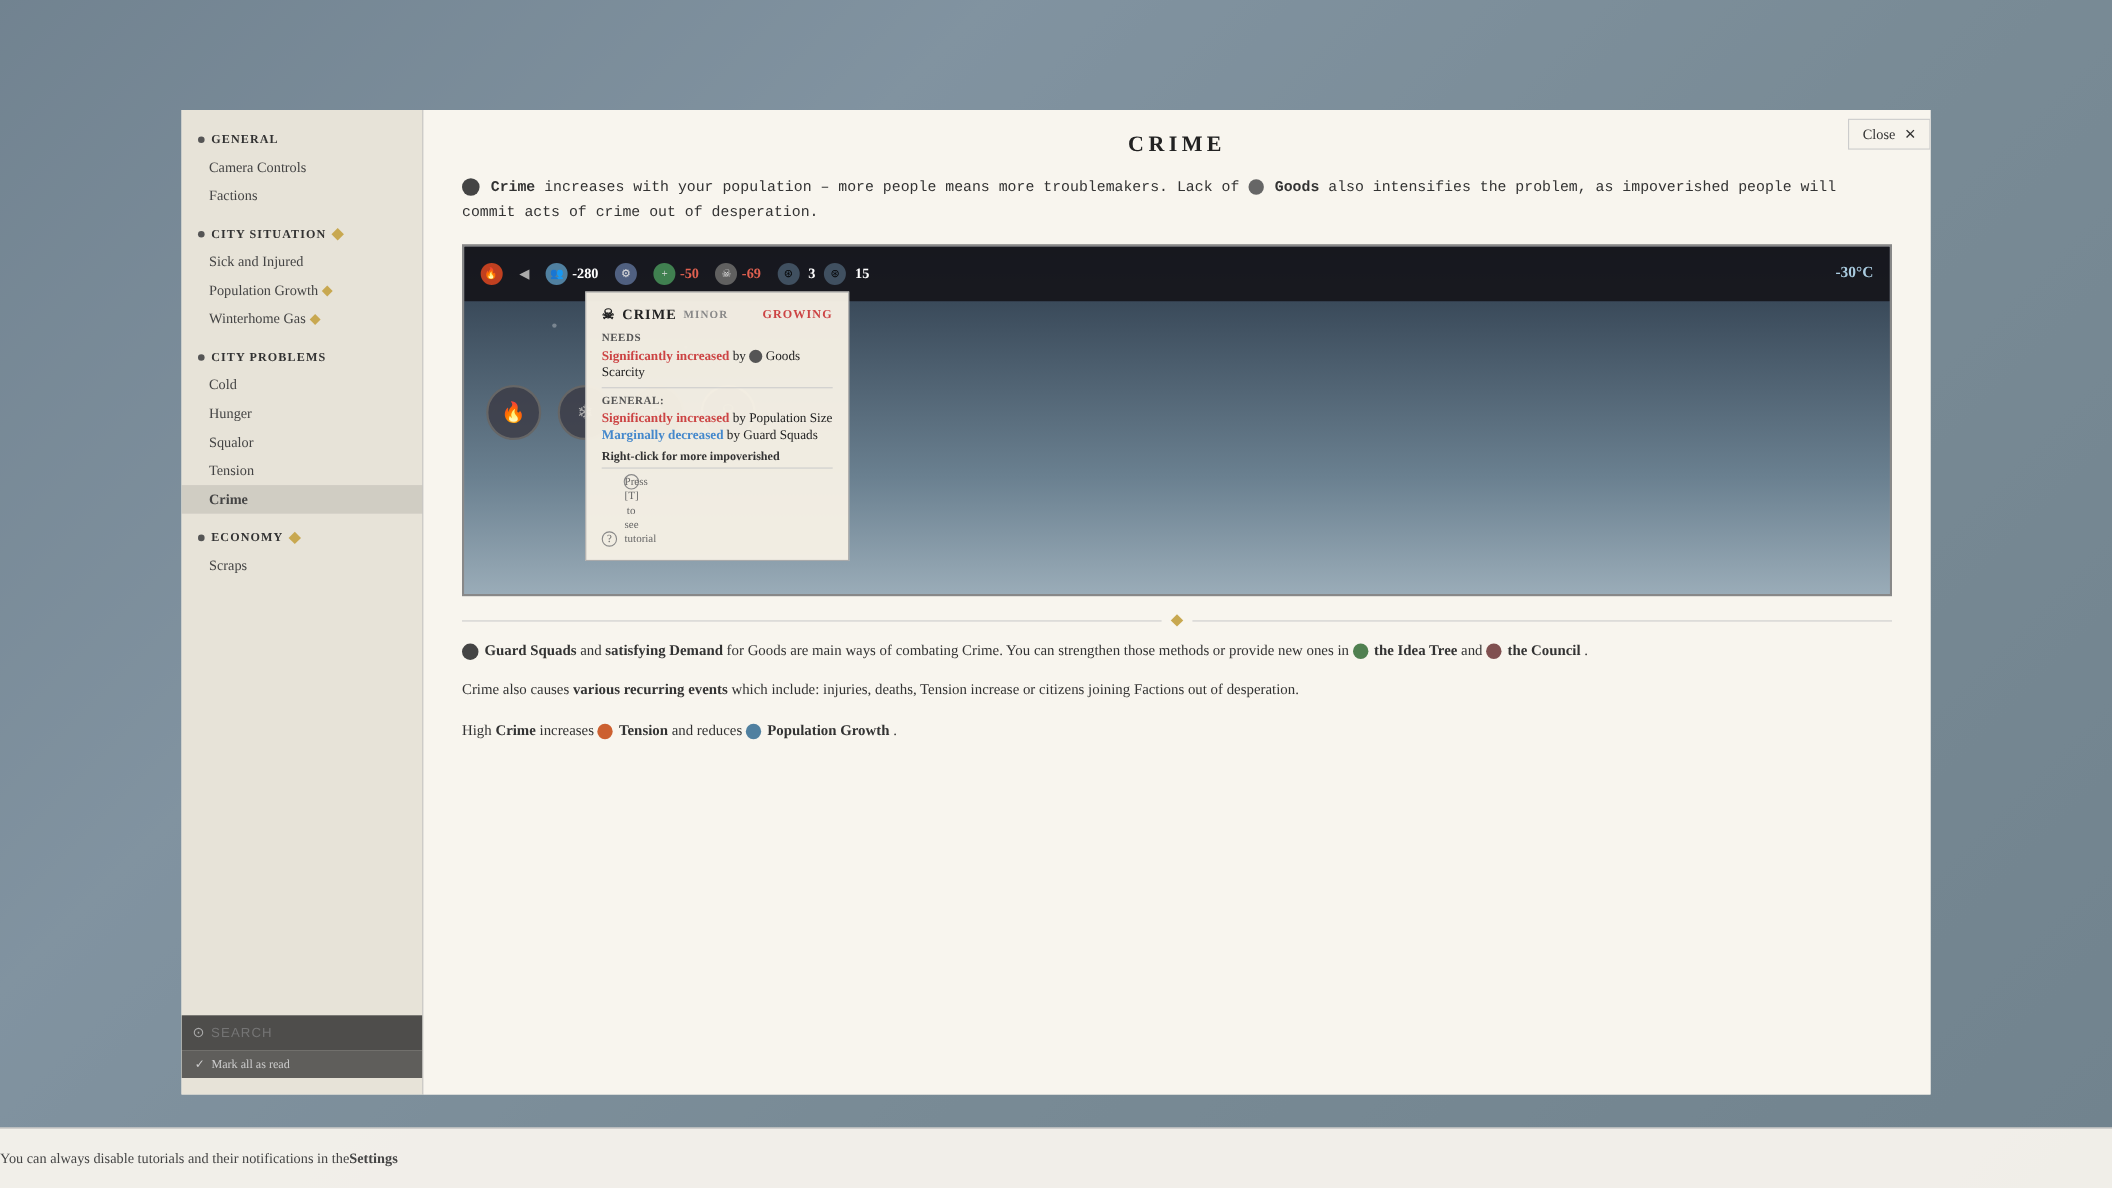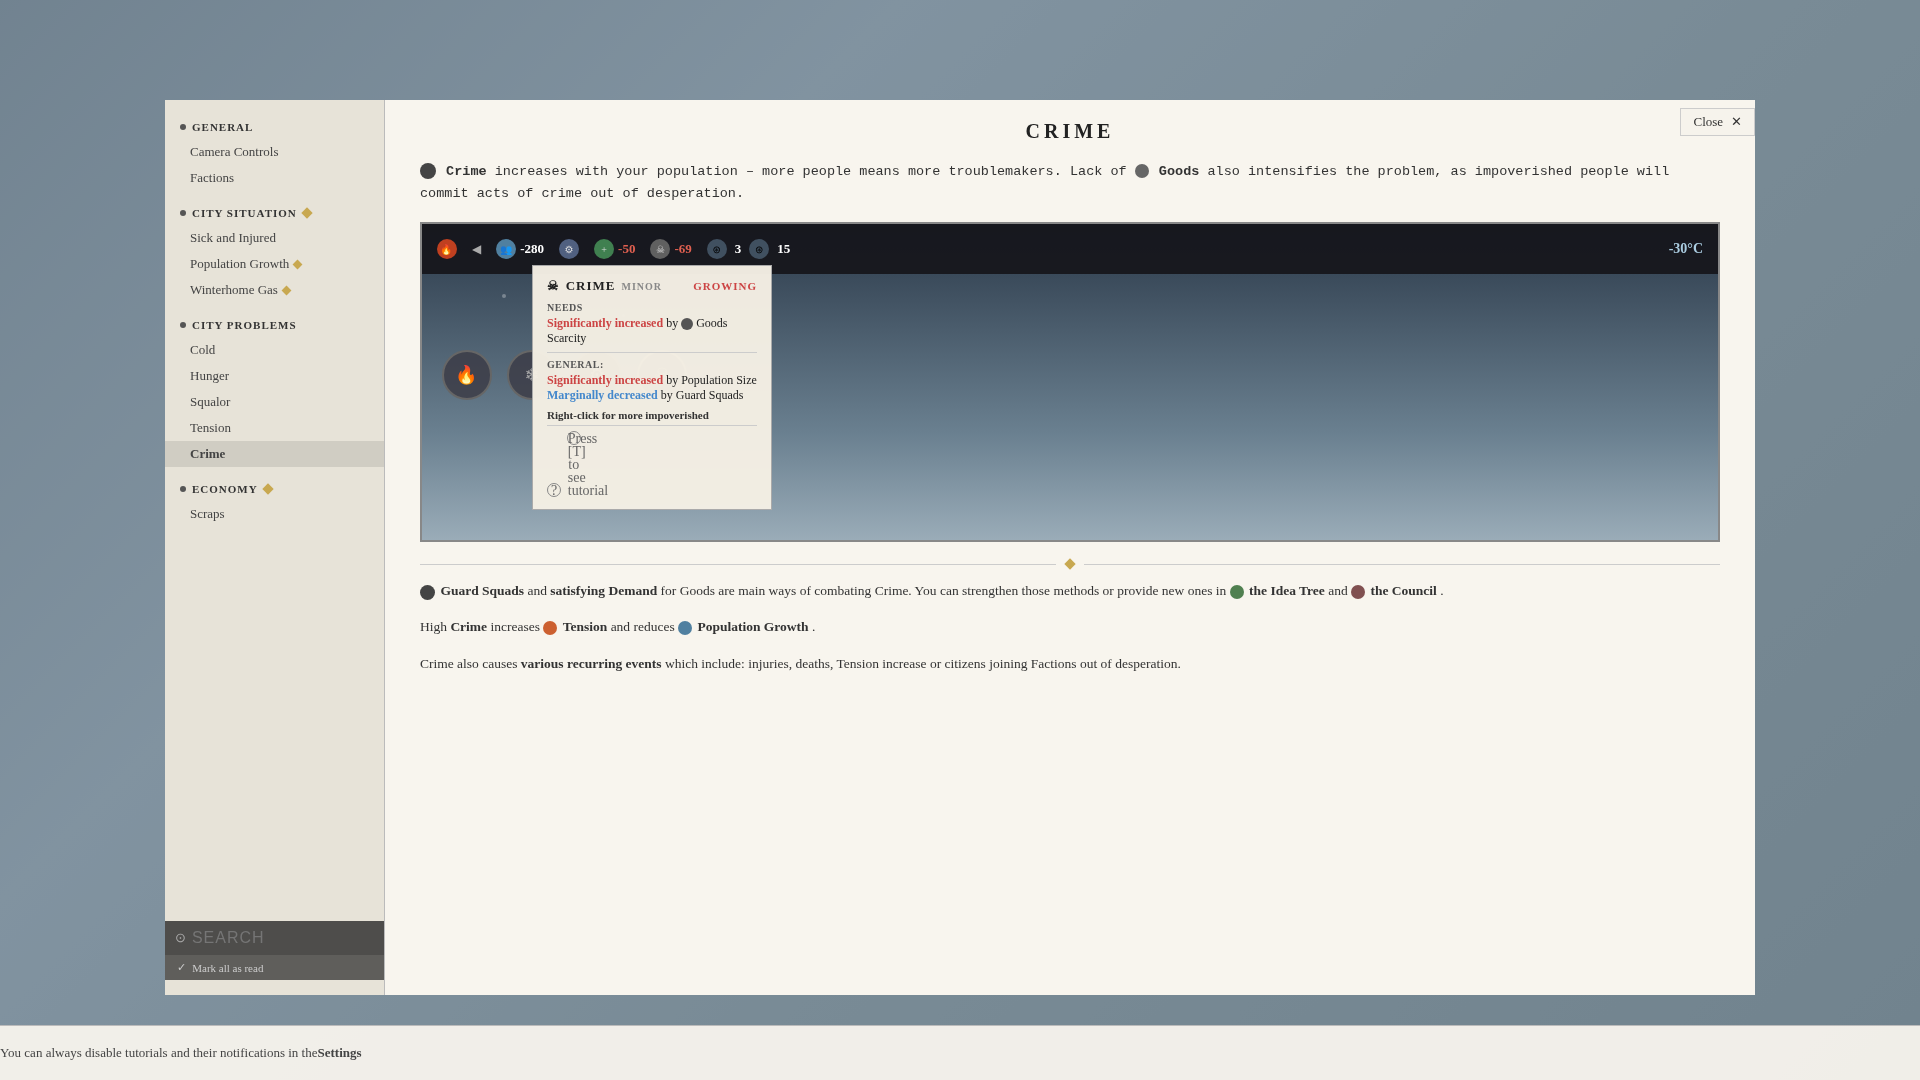--- a/index.html
+++ b/index.html
@@ -134,21 +134,21 @@
       background: rgba(50,50,50,0.85);
       display: flex;
       align-items: center;
       gap: 6px;
     }
 
     .sidebar-search input {
       background: transparent;
       border: none;
       color: #15803d;
-      font-size: 16px;
+      font-size: 12px;
       letter-spacing: 1px;
       outline: none;
       text-transform: uppercase;
       width: 100%;
     }
 
     .sidebar-search .search-icon {
       color: #aaa;
       font-size: 13px;
     }
@@ -359,21 +359,21 @@
     }
 
     .popup-tutorial span {
       display: inline-block;
       width: 14px;
       height: 14px;
       border-radius: 50%;
       border: 1px solid #888;
       text-align: center;
       line-height: 13px;
-      font-size: 14px;
+      font-size: 10px;
       margin-right: 3px;
     }
 
     .section-divider {
       display: flex;
       align-items: center;
       gap: 10px;
       margin: 12px 0;
     }
     .section-divider::before,
@@ -625,37 +625,37 @@
         <span> for Goods are main ways of combating Crime. You can strengthen those methods or provide new ones in </span>
         <span style="display:inline-block;width:14px;height:14px;border-radius:50%;background:#508050;vertical-align:middle;margin-right:2px;"></span>
         <strong>the Idea Tree</strong>
         <span> and </span>
         <span style="display:inline-block;width:14px;height:14px;border-radius:50%;background:#805050;vertical-align:middle;margin-right:2px;"></span>
         <strong>the Council</strong>
         <span>.</span>
       </p>
 
       <p class="content-para">
+        <span>Crime also causes </span>
+        <strong>various recurring events</strong>
+        <span> which include: injuries, deaths, Tension increase or citizens joining Factions out of desperation.</span>
+      </p>
+
+      <p class="content-para">
         <span>High </span>
         <strong>Crime</strong>
         <span> increases </span>
         <span style="display:inline-block;width:14px;height:14px;border-radius:50%;background:#cc6030;vertical-align:middle;margin-right:2px;"></span>
         <strong>Tension</strong>
         <span> and reduces </span>
         <span style="display:inline-block;width:14px;height:14px;border-radius:50%;background:#5080a0;vertical-align:middle;margin-right:2px;"></span>
         <strong>Population Growth</strong>
         <span>.</span>
       </p>
 
-      <p class="content-para">
-        <span>Crime also causes </span>
-        <strong>various recurring events</strong>
-        <span> which include: injuries, deaths, Tension increase or citizens joining Factions out of desperation.</span>
-      </p>
-
     </div>
   </div>
 </div>
 
 <div class="footer">
   <span>You can always disable tutorials and their notifications in the </span>
   <strong style="cursor:pointer;">Settings</strong>
 </div>
 
 </body></html>

